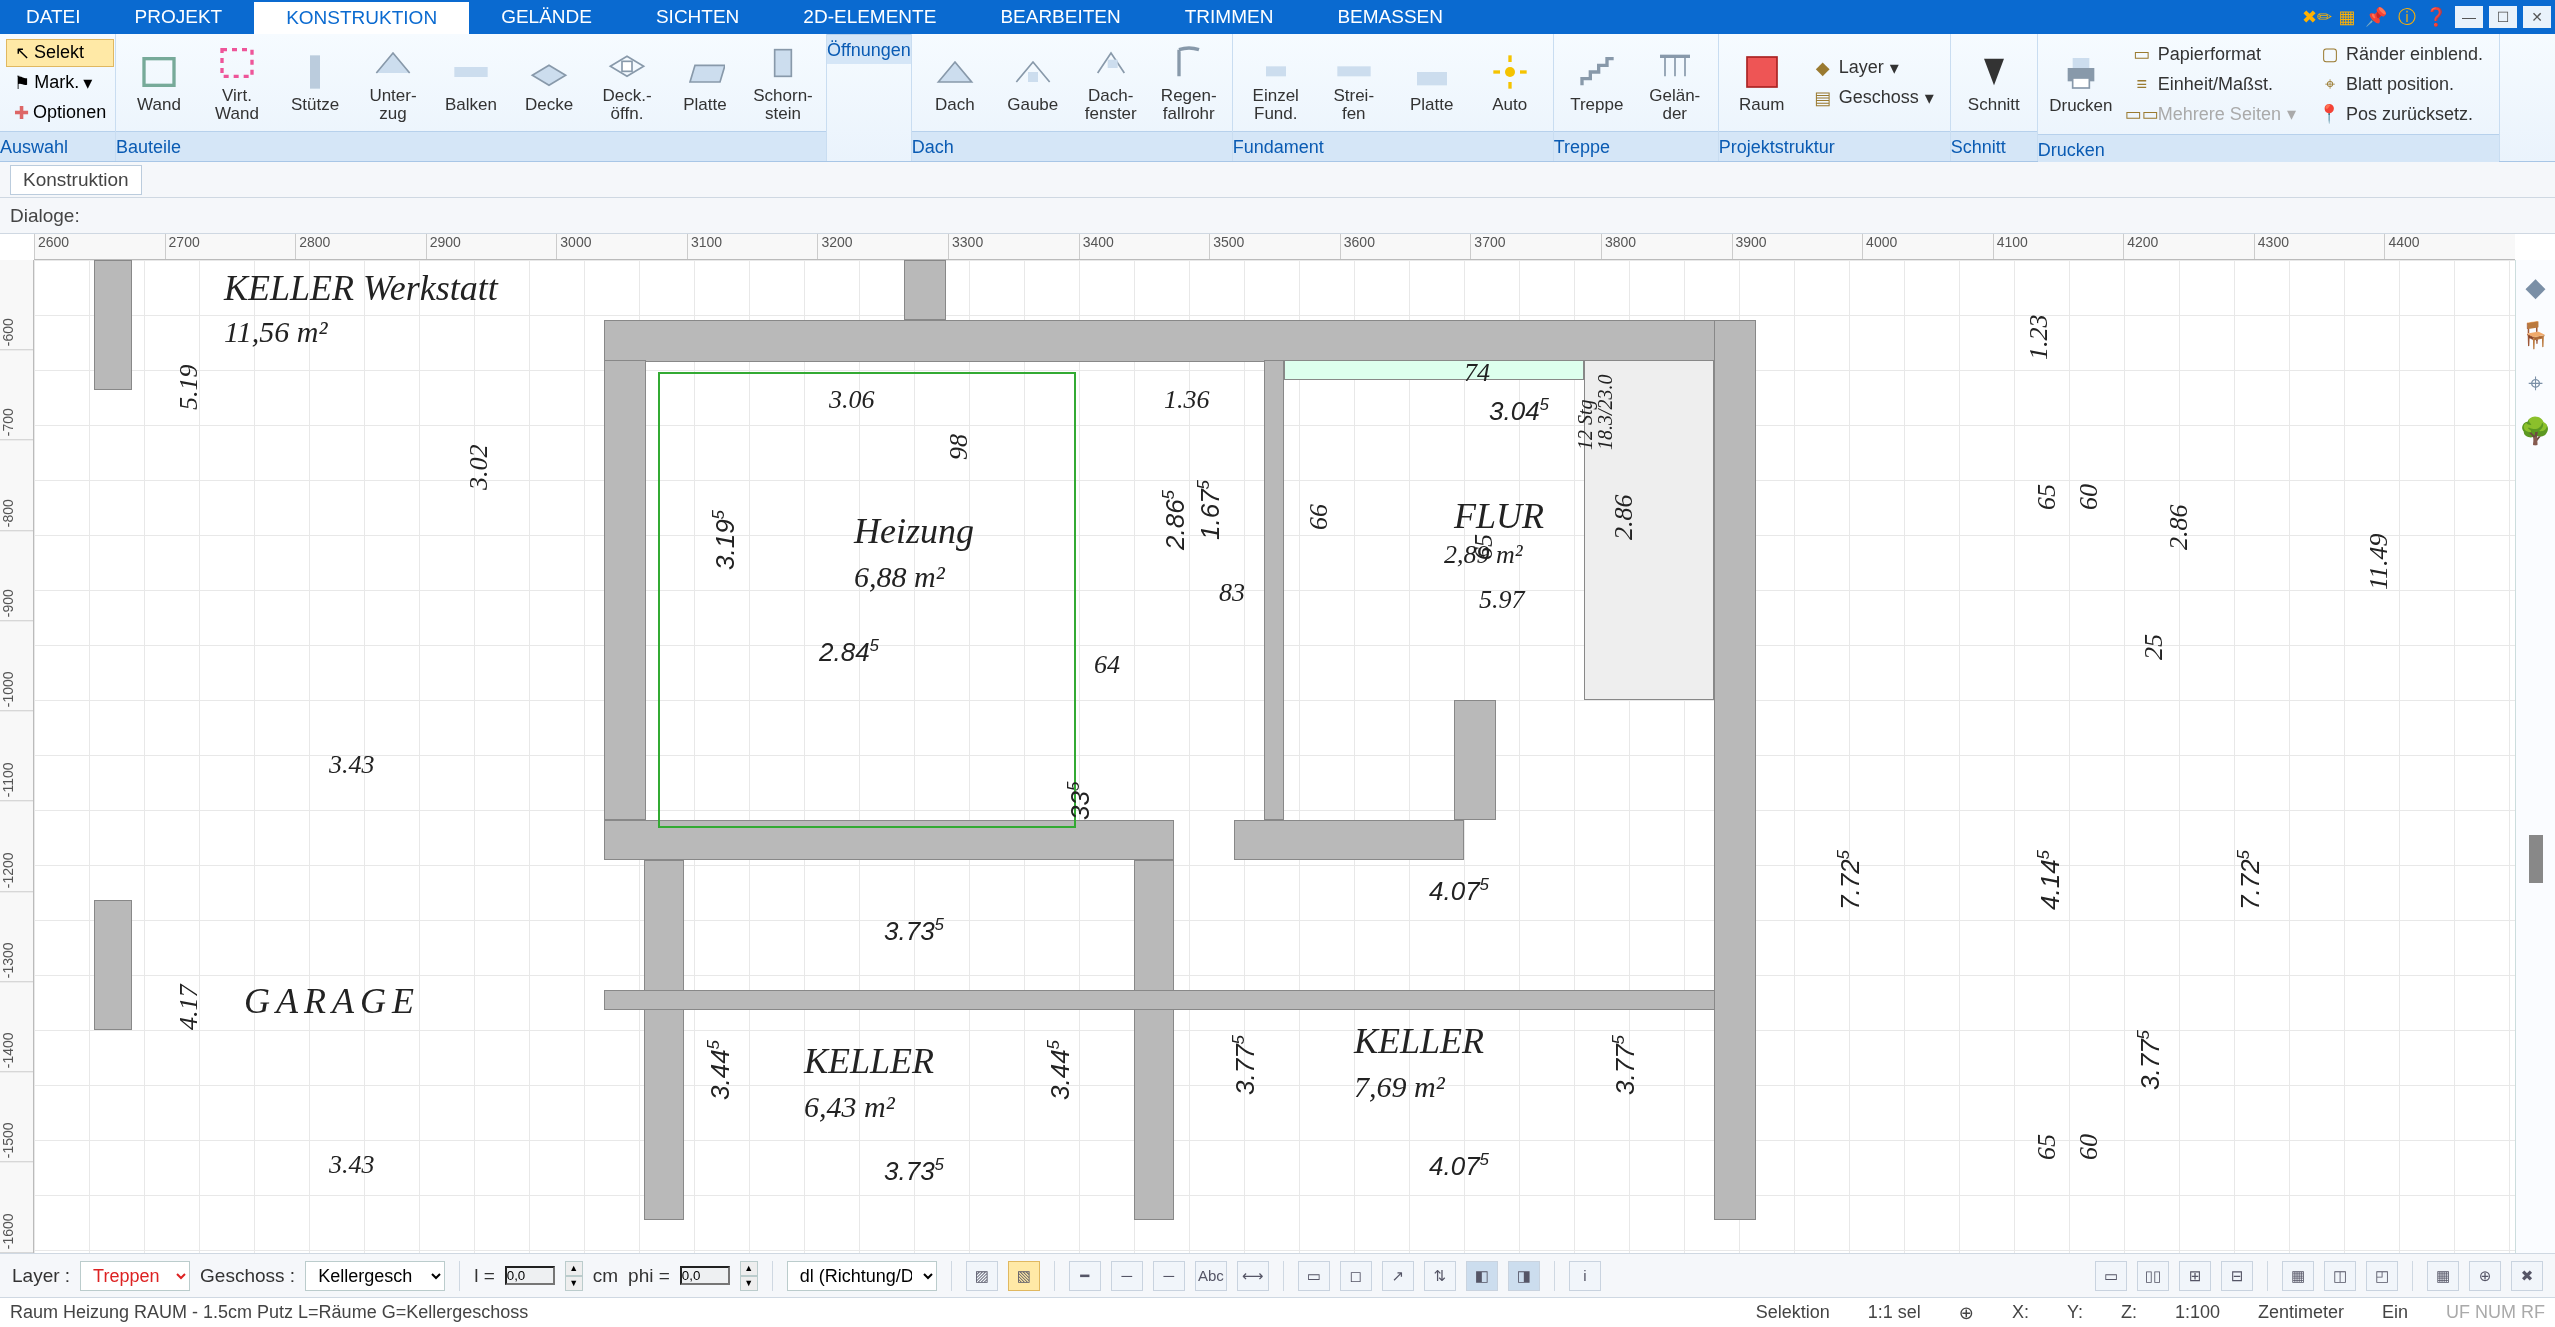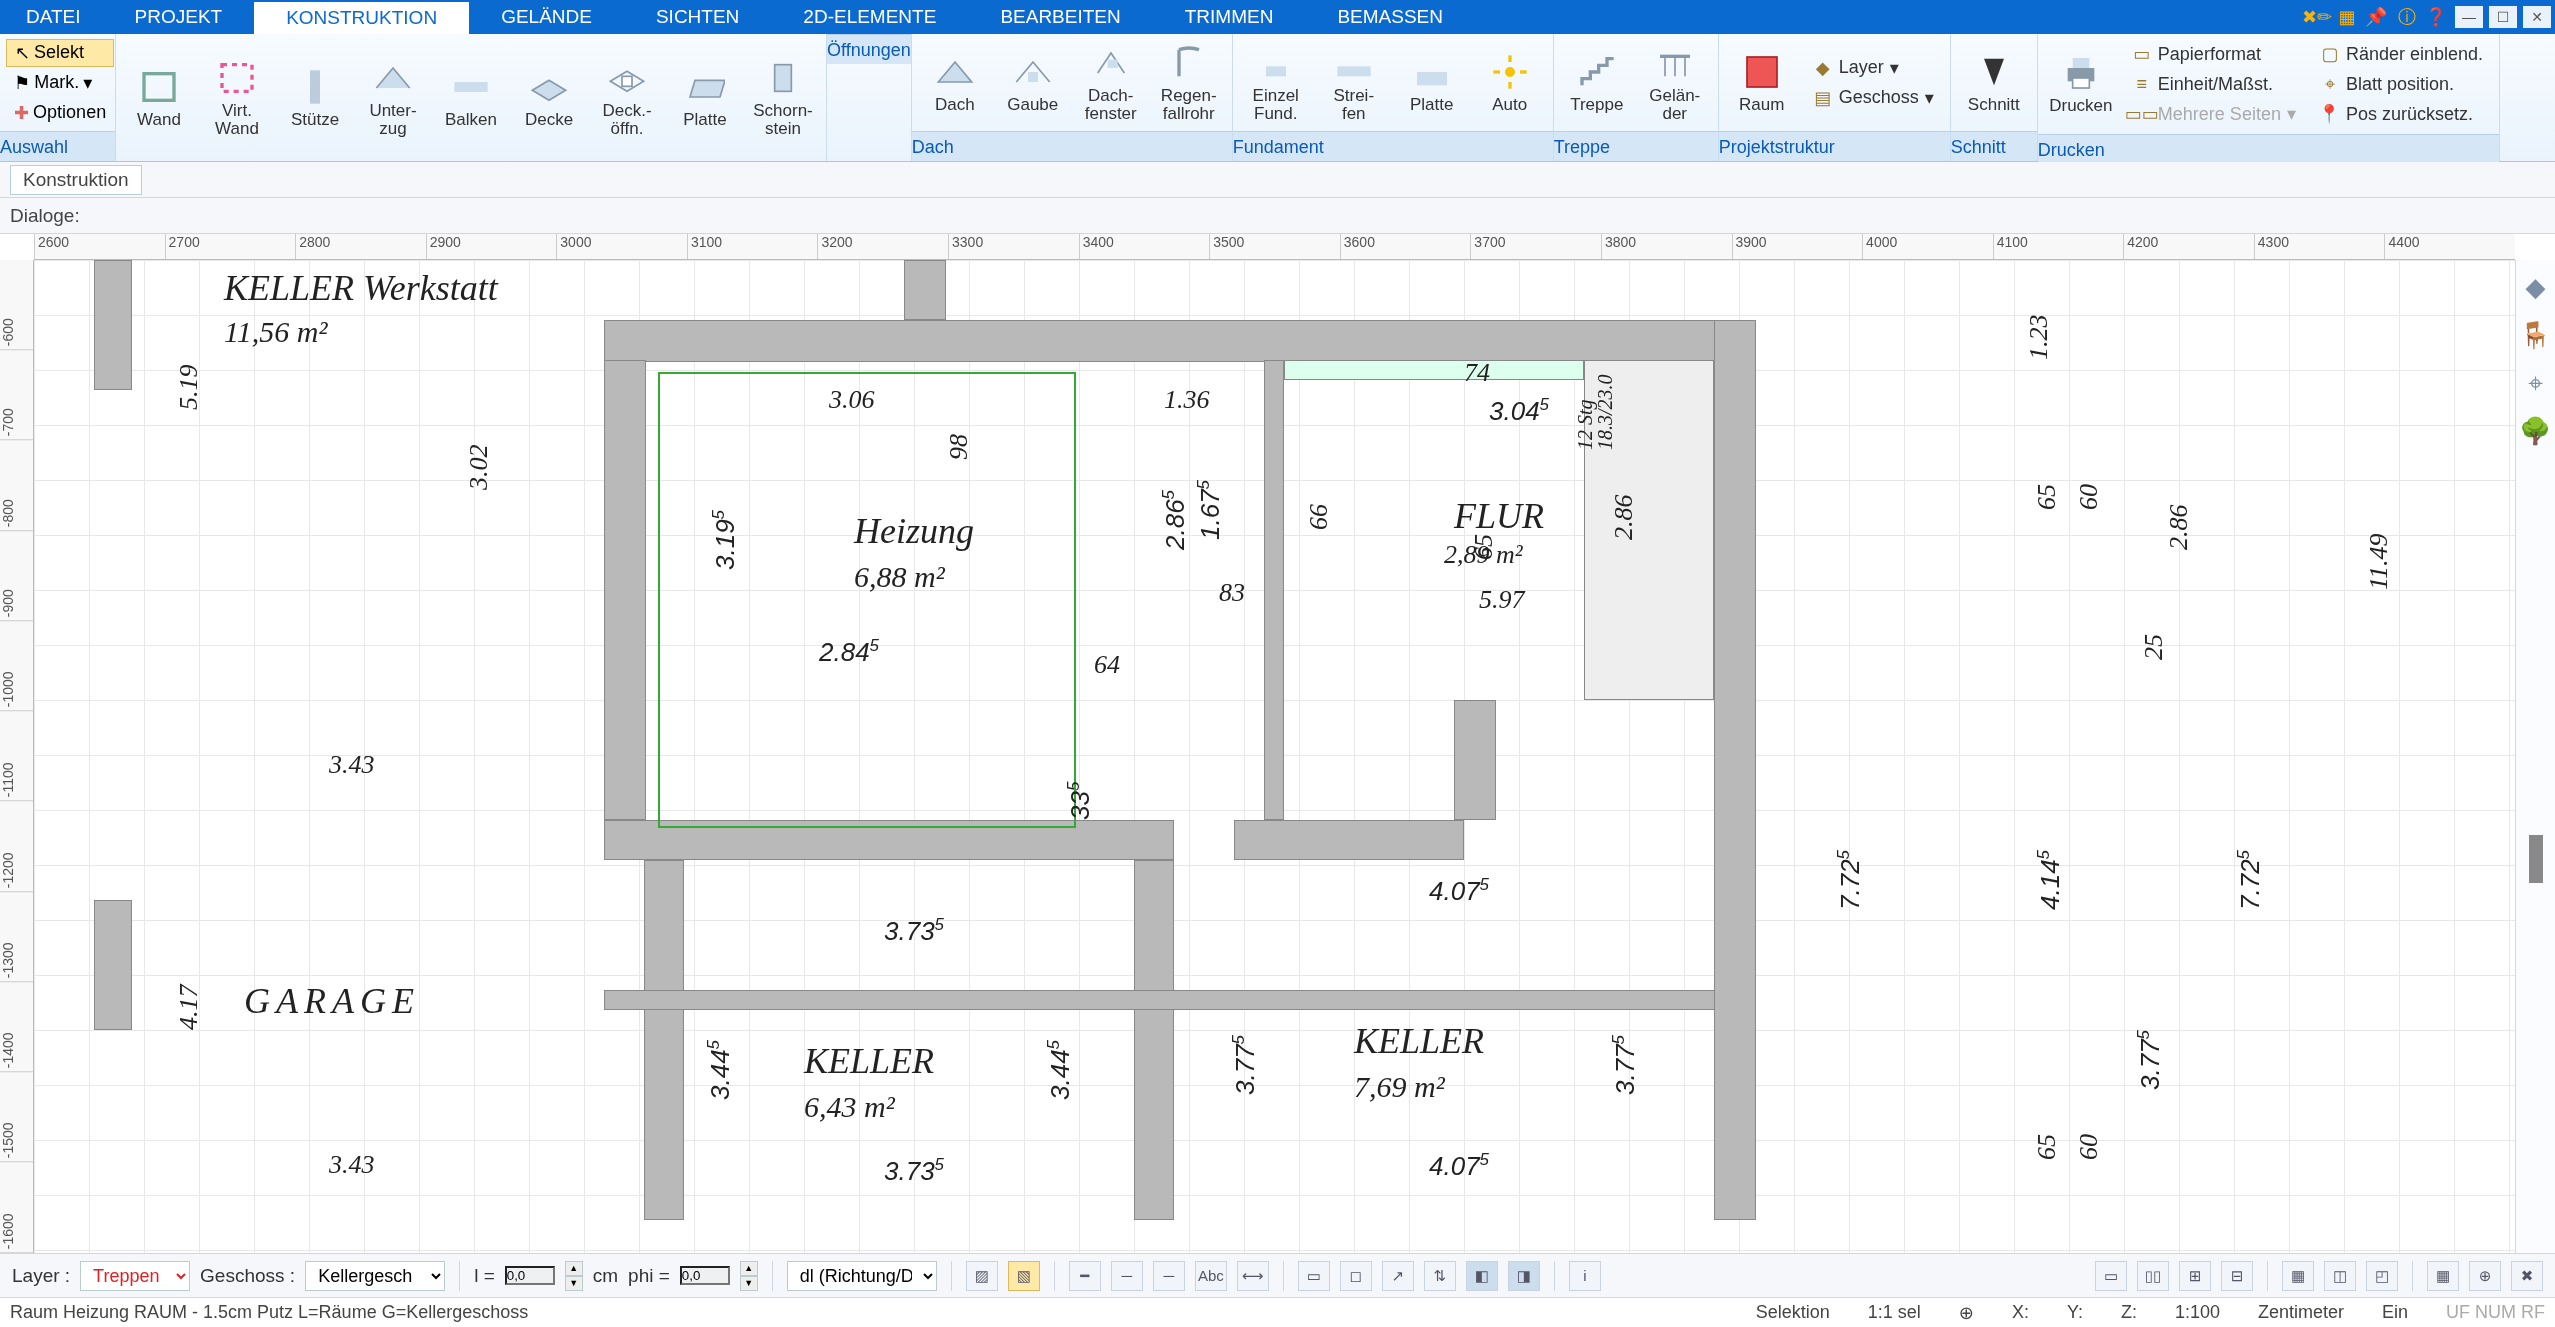--- a/index.html
+++ b/index.html
@@ -195,20 +195,21 @@
       <div class="rbtn">
           <div class="icn">
             <svg viewBox="0 0 24 24">
               <rect x="7" y="4" width="10" height="16" fill="#cde" stroke="#89a"></rect>
             </svg>
           </div>
           <span style="white-space:pre">Schorn-
 stein</span>
         </div>
     </div>
+    <div class="caption">Bauteile</div>
   </div>
 
   <div class="panel">
     <div class="caption">Öffnungen</div>
   </div>
 
   <div class="panel">
     <div class="body">
       <div class="rbtn">
           <div class="icn">

